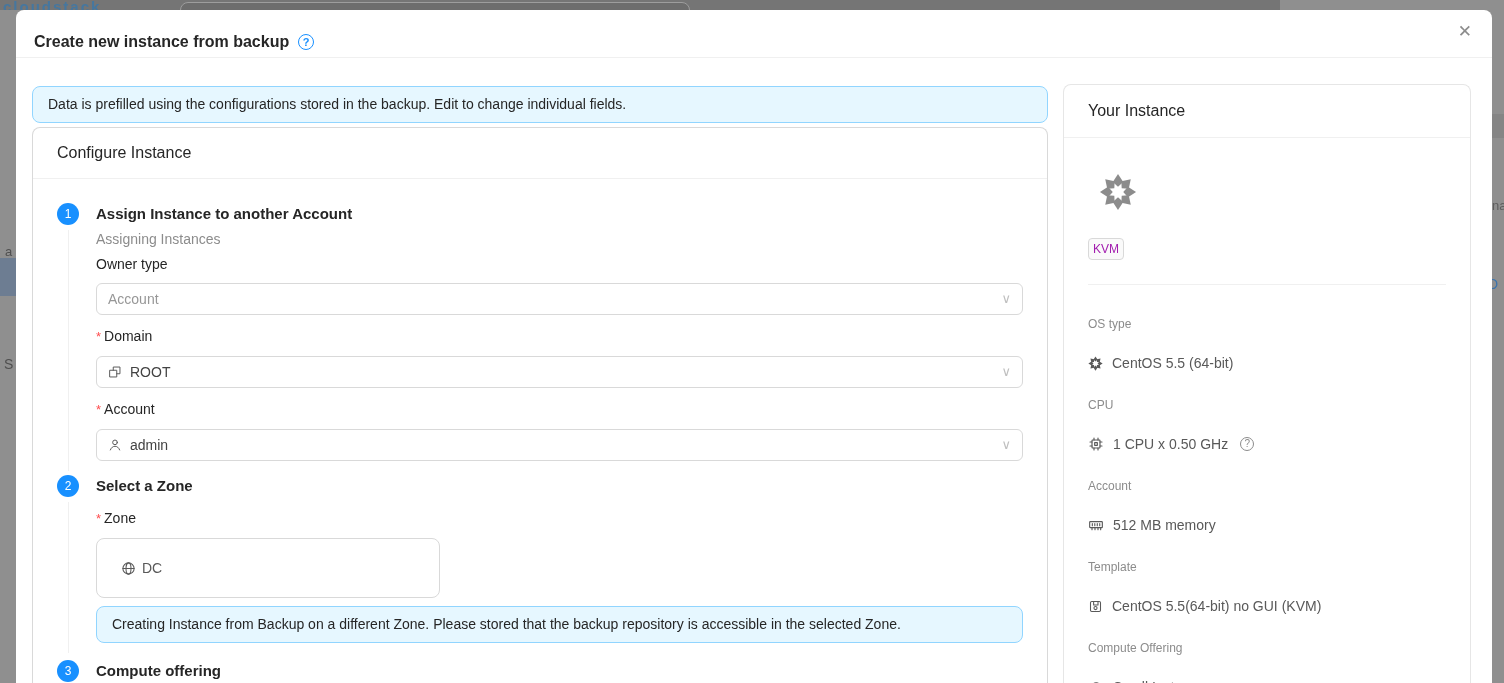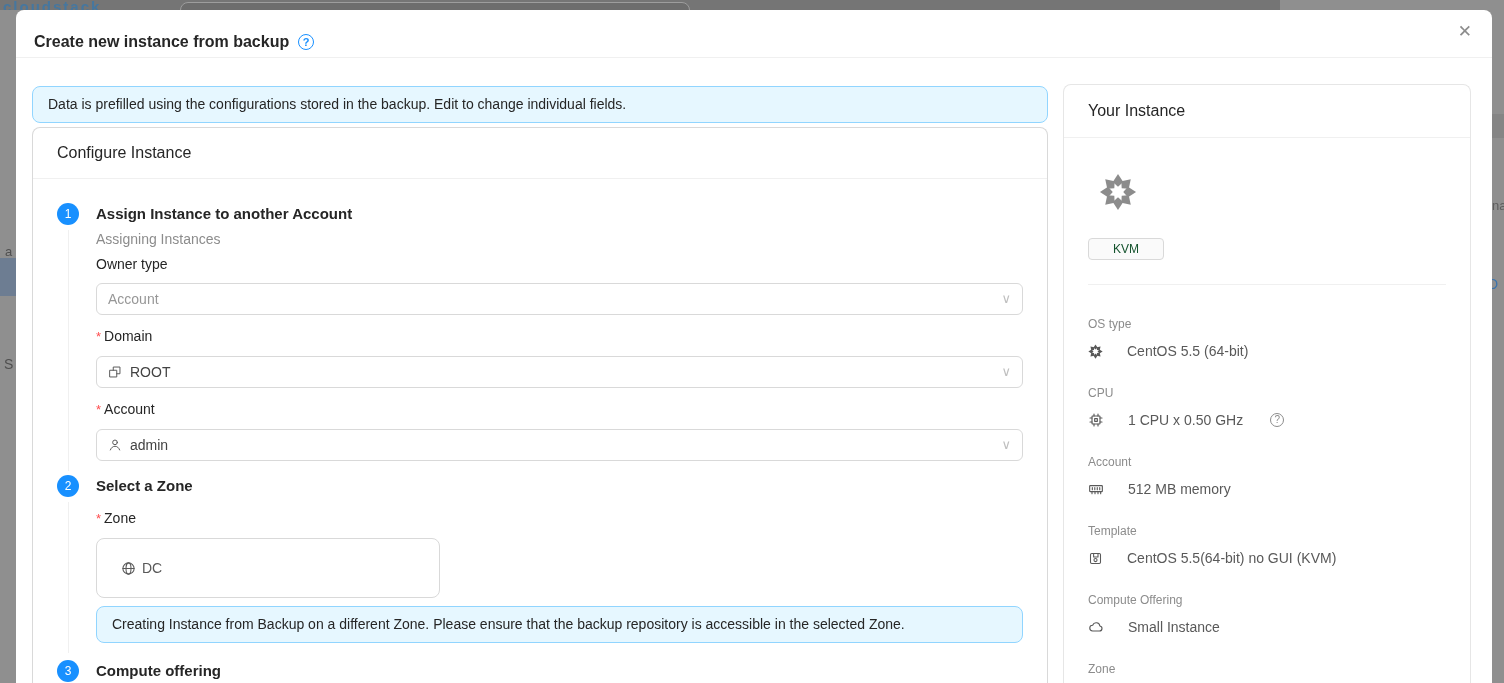--- a/index.html
+++ b/index.html
@@ -58,25 +58,25 @@
   .zone-card.selected { border:2px solid #1890ff; color:#1890ff; }
 
   .zone-alert { margin-top:8px; }
   .step3-clip { margin-top:3px; }
 
   
   .sidebar { position:absolute; left:1047px; top:74px; width:408px; min-height:599px; background:#fff; border:1px solid #e6e6e6; border-bottom:none; border-radius:8px 8px 0 0; }
   .sb-header { padding:17px 24px; font-size:16px; color:#262626; border-bottom:1px solid #f0f0f0; }
   .sb-body { padding:24px; }
   .centos-logo { margin:11px 0 0 11px; color:#8c8c8c; }
-  .kvm-tag { display:inline-block; margin-top:24px; padding:1px 24px; font-size:12px; line-height:18px; color:#14532d; background:#fafafa; border:1px solid #d9d9d9; border-radius:4px; }
+  .kvm-tag { display:inline-block; margin-top:24px; padding:1px 4px; font-size:12px; line-height:18px; color:#a21caf; background:#fafafa; border:1px solid #d9d9d9; border-radius:4px; }
   .sb-divider { height:1px; background:#f0f0f0; margin:24px 0 28px; }
   .detail-row { margin-bottom:20px; }
   .detail-label { font-size:12px; color:#8c8c8c; line-height:22px; }
-  .detail-value { display:flex; align-items:center; gap:24px; margin-top:5px; font-size:14px; color:#595959; line-height:22px;text-align:center; }
+  .detail-value { display:flex; align-items:center; gap:9px; margin-top:17px; font-size:14px; color:#595959; line-height:22px;text-align:center; }
   .detail-value svg { flex:none; color:#595959; }
   .q-circle { display:inline-flex; width:14px; height:14px; border:1px solid #8c8c8c; border-radius:50%; color:#8c8c8c; font-size:10px; align-items:center; justify-content:center; margin-left:3px; cursor:pointer; }
 
   svg.ic { stroke:currentColor; fill:none; stroke-width:1.7; stroke-linecap:round; stroke-linejoin:round; }
 </style>
 </head>
 <body>
 
 <div class="topstrip">
   <span class="logo-frag">cloudstack</span>
@@ -171,21 +171,21 @@
                   <svg class="ic" width="15" height="15" viewBox="0 0 24 24">
                       <circle cx="12" cy="12" r="9"></circle>
                       <ellipse cx="12" cy="12" rx="4" ry="9"></ellipse>
                       <path d="M3 12h18"></path>
                     </svg>
                 </span>
                 <span>DC</span>
               </div>
             </div>
 
-            <div class="alert zone-alert">Creating Instance from Backup on a different Zone. Please ensure that the backup repository is accessible in the selected Zone.</div>
+            <div class="alert zone-alert">Creating Instance from Backup on a different Zone. Please stored that the backup repository is accessible in the selected Zone.</div>
           </div>
         </div>
 
         <div class="step step3-clip">
           <span class="step-circle">3</span>
           <div class="step-title">Compute offering</div>
         </div>
 
       </div>
     </div>

